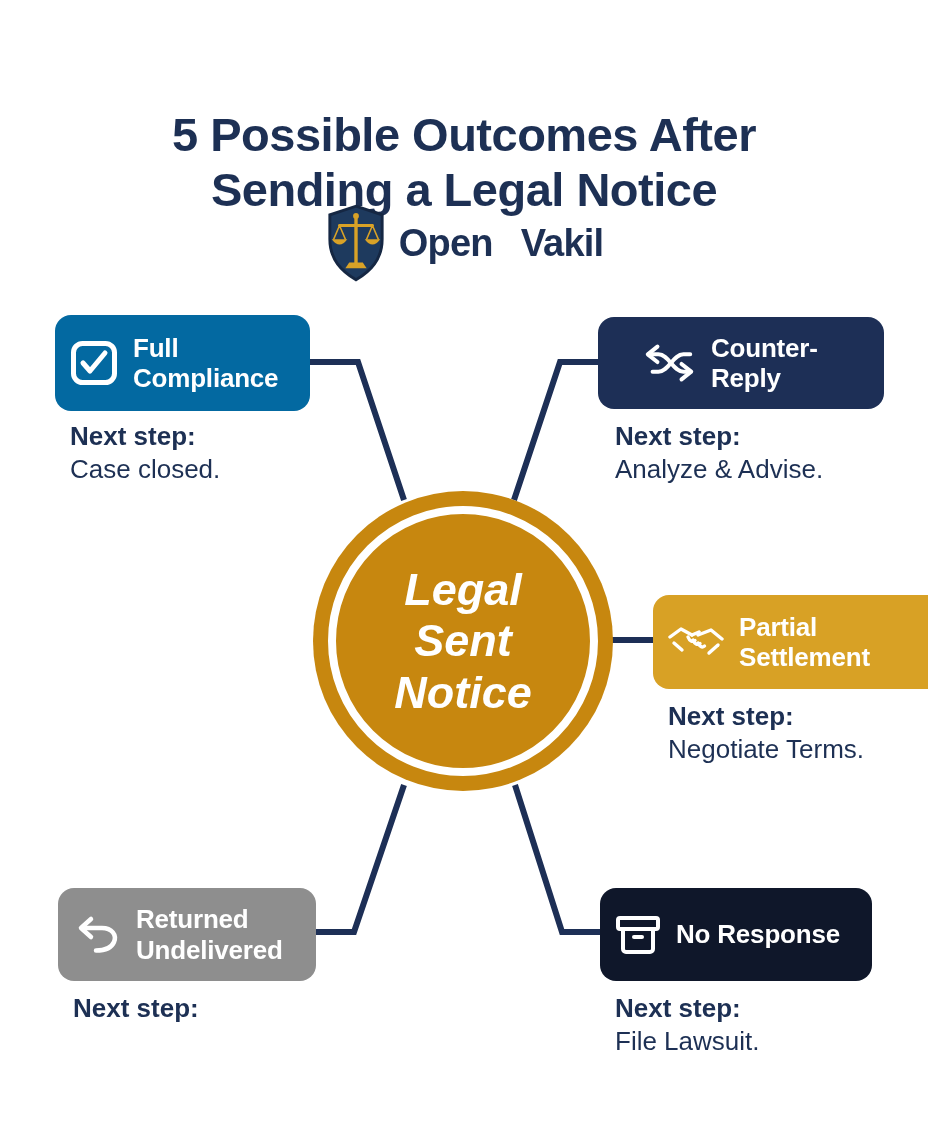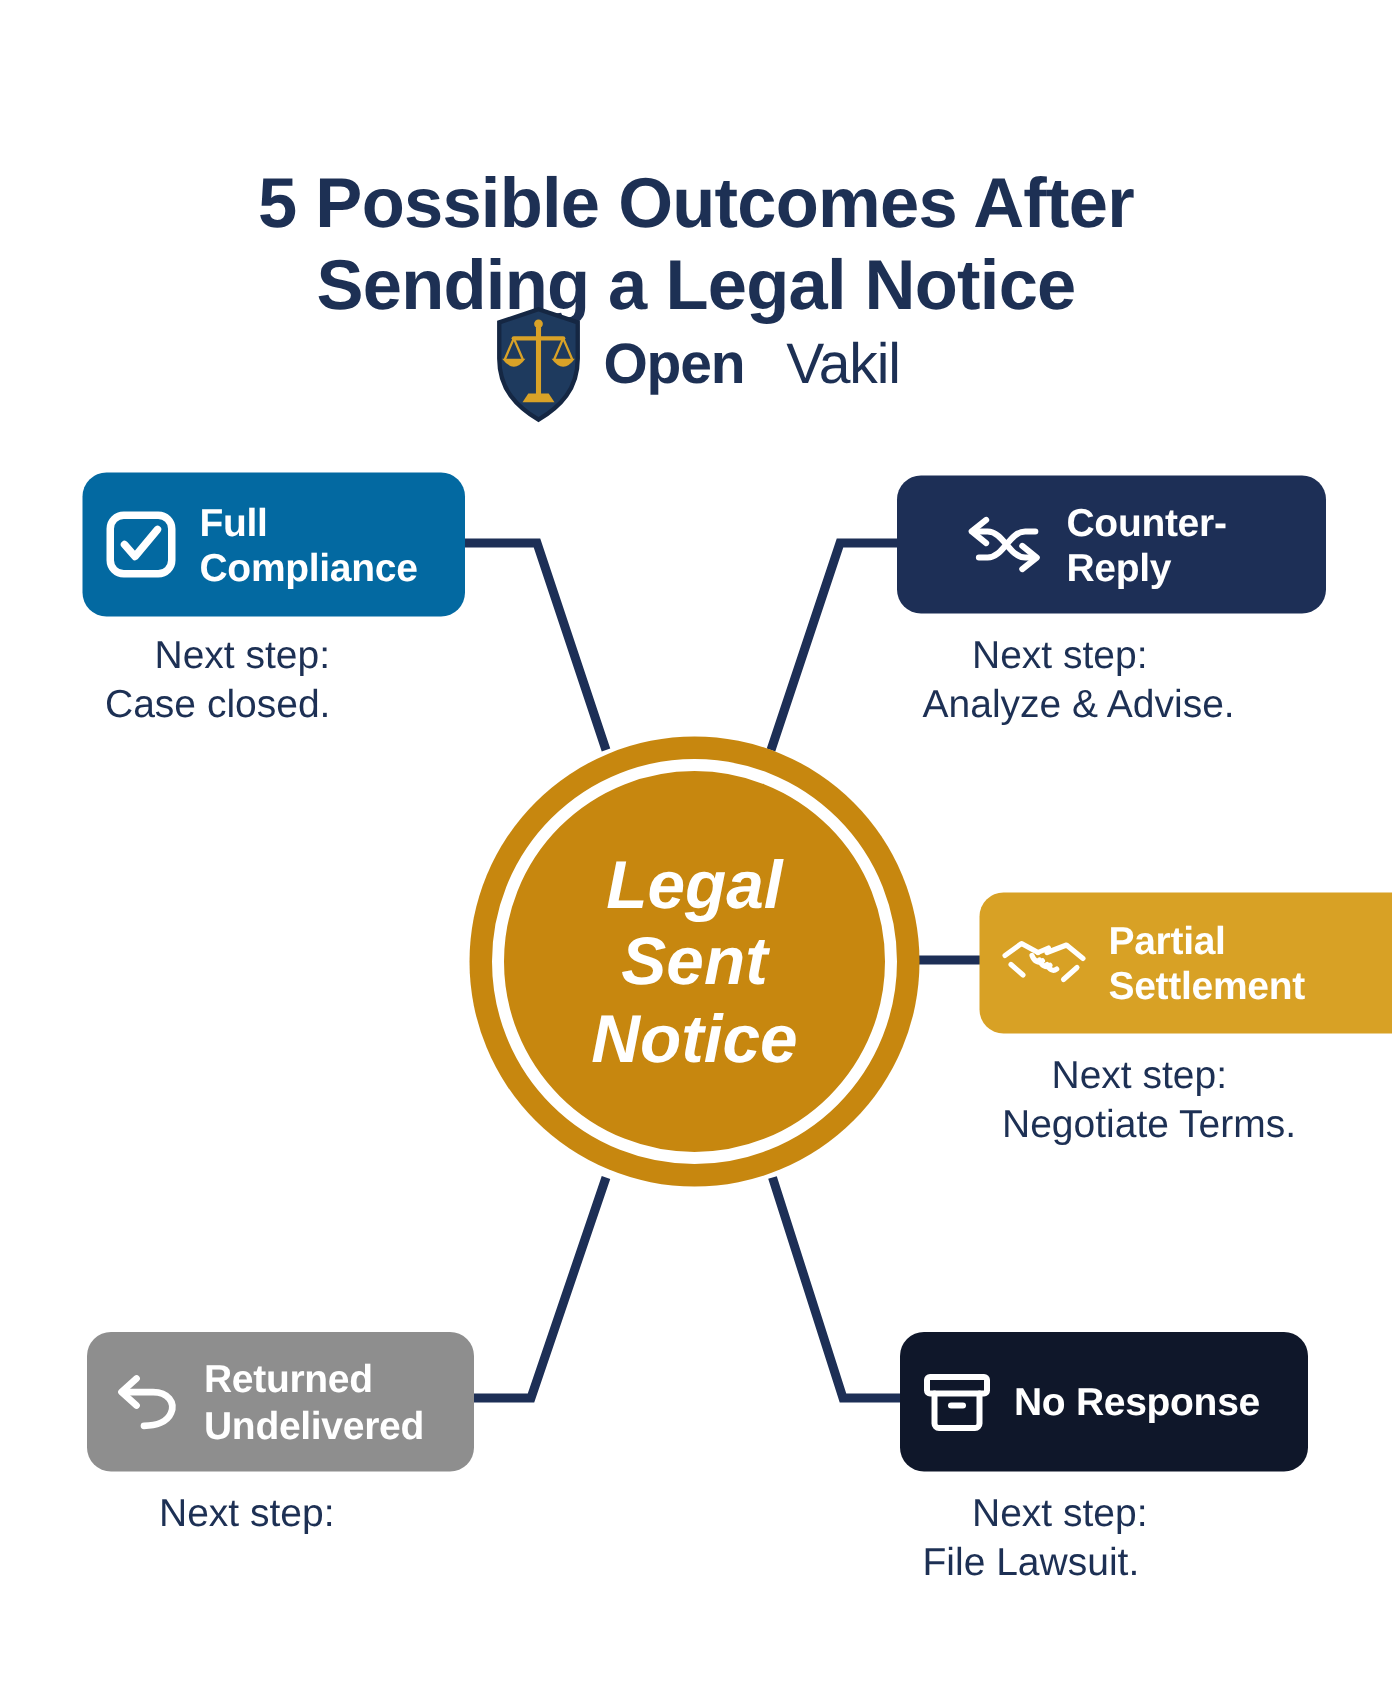--- a/index.html
+++ b/index.html
@@ -16,21 +16,21 @@
   }
 
   
   .brand {
     position:absolute; top:204px; left:0; width:100%;
     display:flex; justify-content:center; align-items:center; gap:12px;
   }
   .brand .shield { width:62px; height:78px; }
   .brand-name { font-size:38px; color:#1d3054; letter-spacing:-0.8px; }
   .brand-name .w1 { font-weight:700; }
-  .brand-name .w2 { font-weight:400;margin-left:28px; }
+  .brand-name .w2 { font-weight:700;margin-left:28px; }
 
   
   .connectors { position:absolute; top:0; left:0; width:928px; height:1136px; }
   .connectors polyline { fill:none; stroke:#1d2f56; stroke-width:6; }
 
   
   .circle {
     position:absolute; left:313px; top:491px; width:300px; height:300px;
     background:#c7870f; border-radius:50%;
     display:flex; align-items:center; justify-content:center; text-align:center;
@@ -50,21 +50,21 @@
   .card svg { flex:0 0 auto; display:block; }
 
   .card-full     { left:55px;  top:315px; width:255px; height:96px; background:#0369a1; }
   .card-counter  { left:598px; top:317px; width:286px; height:92px; background:#1d2f56;padding-left:44px; }
   .card-partial  { left:653px; top:595px; width:292px; height:94px; background:#d8a125; }
   .card-returned { left:58px;  top:888px; width:258px; height:93px; background:#8e8e8e; }
   .card-noresp   { left:600px; top:888px; width:272px; height:93px; background:#0f172a; }
 
   
   .next { position:absolute; color:#1d3054; font-size:26px; line-height:1.28; }
-  .next .ns-title { font-weight:400;margin-left:33px; }
+  .next .ns-title { font-weight:700; }
   .ns-full     { left:70px;  top:420px; }
   .ns-counter  { left:615px; top:420px; }
   .ns-partial  { left:668px; top:700px; }
   .ns-returned { left:73px;  top:992px; }
   .ns-noresp   { left:615px; top:992px; }
 </style>
 </head>
 <body>
 
 <div class="page">

